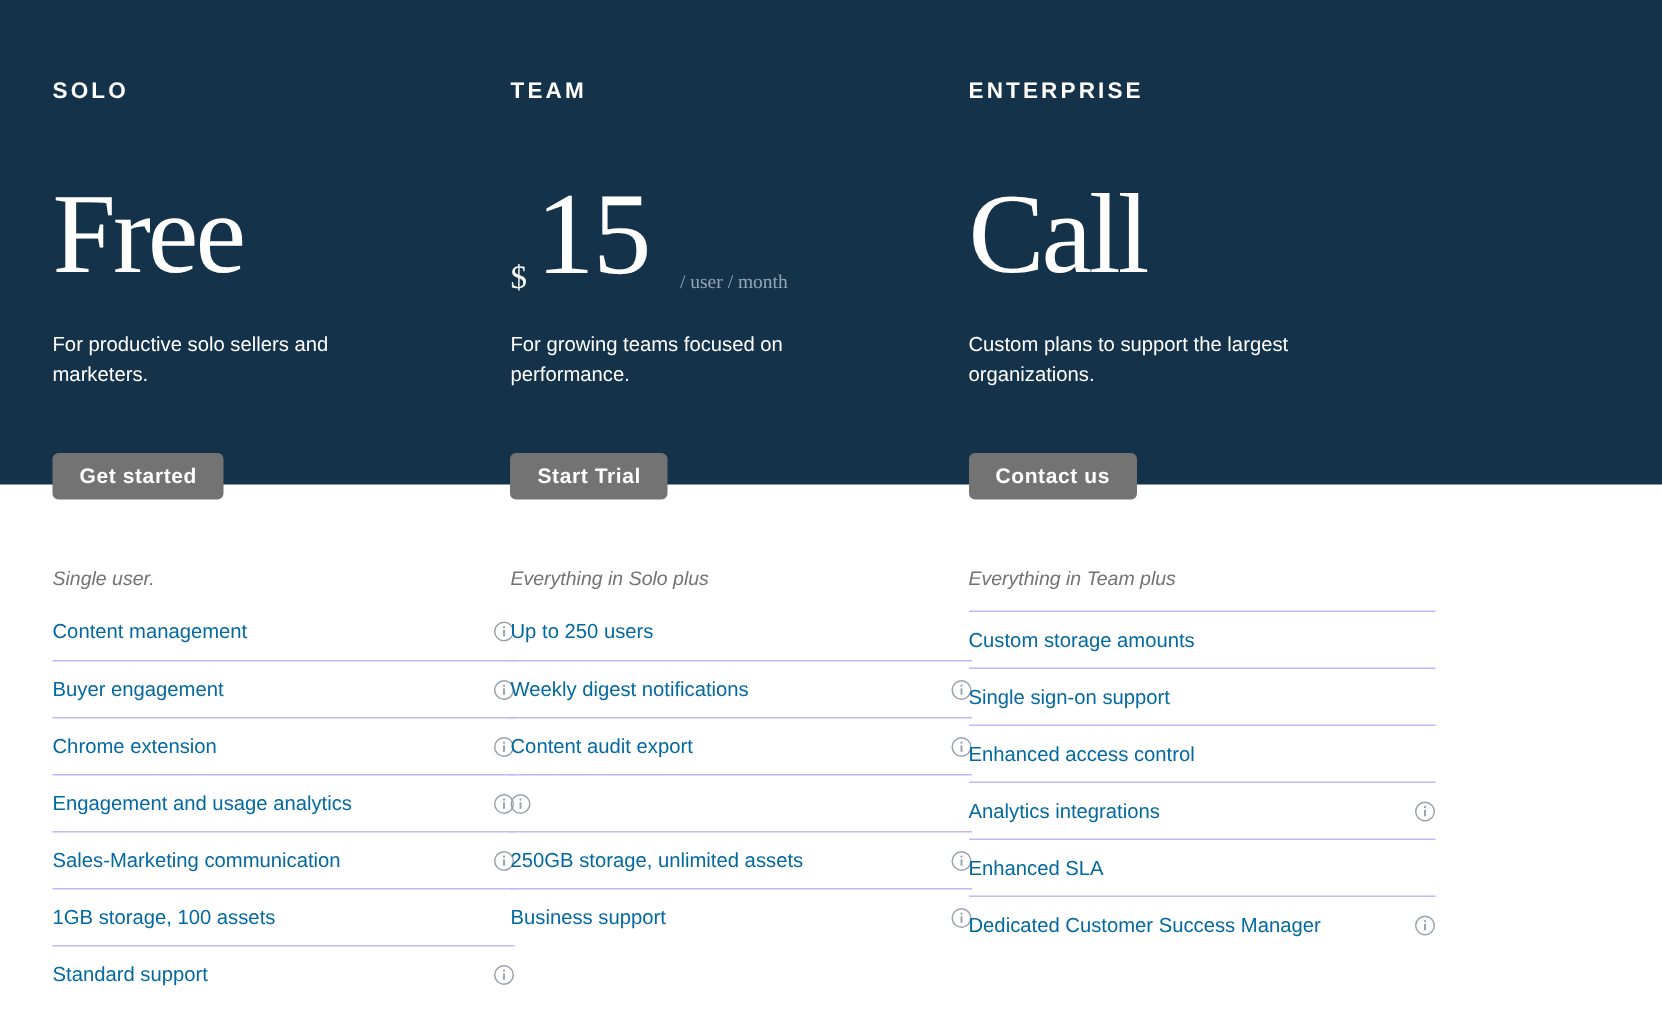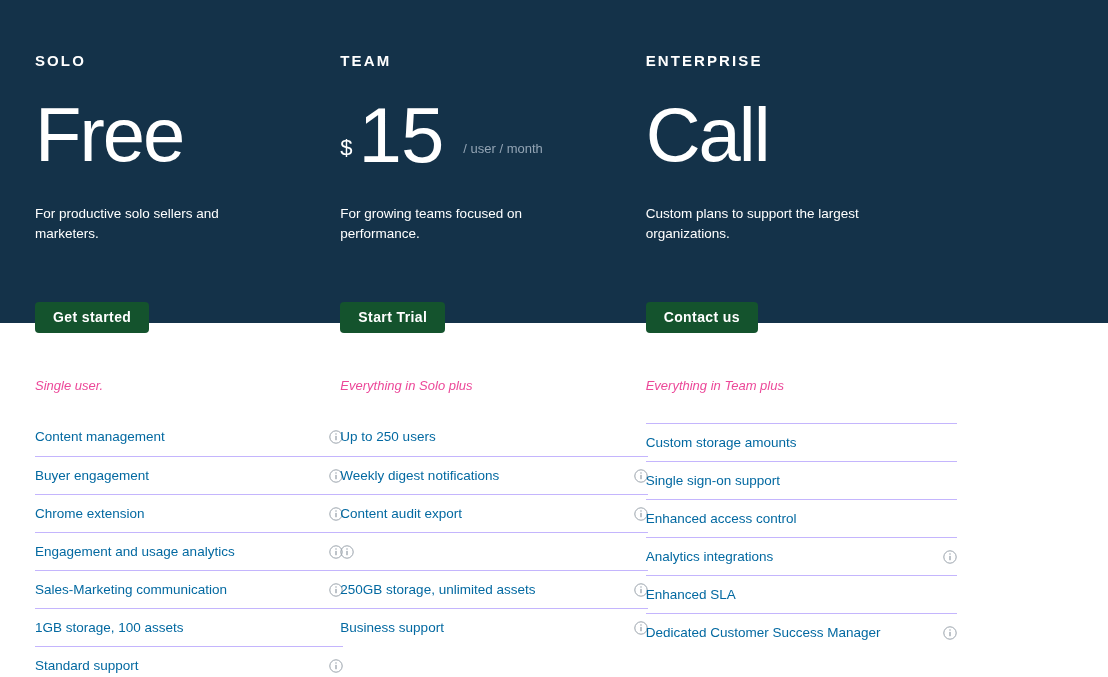--- a/index.html
+++ b/index.html
@@ -43,24 +43,25 @@
     margin-top: 51px;
     font-size: 15px;
     font-weight: bold;
     letter-spacing: 2.1px;
     color: #ffffff;
     text-transform: uppercase;
     line-height: 19px;
   }
 
   .price-row {
-    margin-top: 20px;
+    margin-top: 36px;
     height: 90px;
     display: flex;
-    align-items: center;
+    align-items: flex-end;
+    font-family: Liberation Serif, serif;
   }
 
   .price-currency {
     font-size: 22px;
     color: #ffffff;
     font-weight: 400;
     line-height: 1;
     margin-top: 26px;
     margin-right: 6px;
   }
@@ -87,21 +88,21 @@
     font-size: 13.5px;
     line-height: 20px;
     color: #ffffff;
     max-width: 240px;
   }
 
   .cta-button {
     position: absolute;
     top: 302px;
     left: 35px;
-    background: #14532d;
+    background: #737373;
     color: #ffffff;
     border: none;
     border-radius: 4px;
     font-family: "Liberation Sans", sans-serif;
     font-size: 14px;
     font-weight: bold;
     letter-spacing: 0.4px;
     padding: 0 18px;
     height: 31px;
     line-height: 31px;
@@ -114,23 +115,23 @@
     position: absolute;
     top: 378px;
     left: 35px;
     width: 308px;
   }
   .plan-column.enterprise .feature-list { width: 311px; }
 
   .feature-intro {
     font-size: 13px;
     font-style: italic;
-    color: #ec4899;
+    color: #737373;
     line-height: 16px;
-    margin-bottom: 29px;
+    margin-bottom: 13px;
   }
 
   .feature-row {
     display: flex;
     align-items: center;
     justify-content: space-between;
     min-height: 38px;
     padding: 6px 0;
     border-top: 1px solid #c4b5fd;
   }

